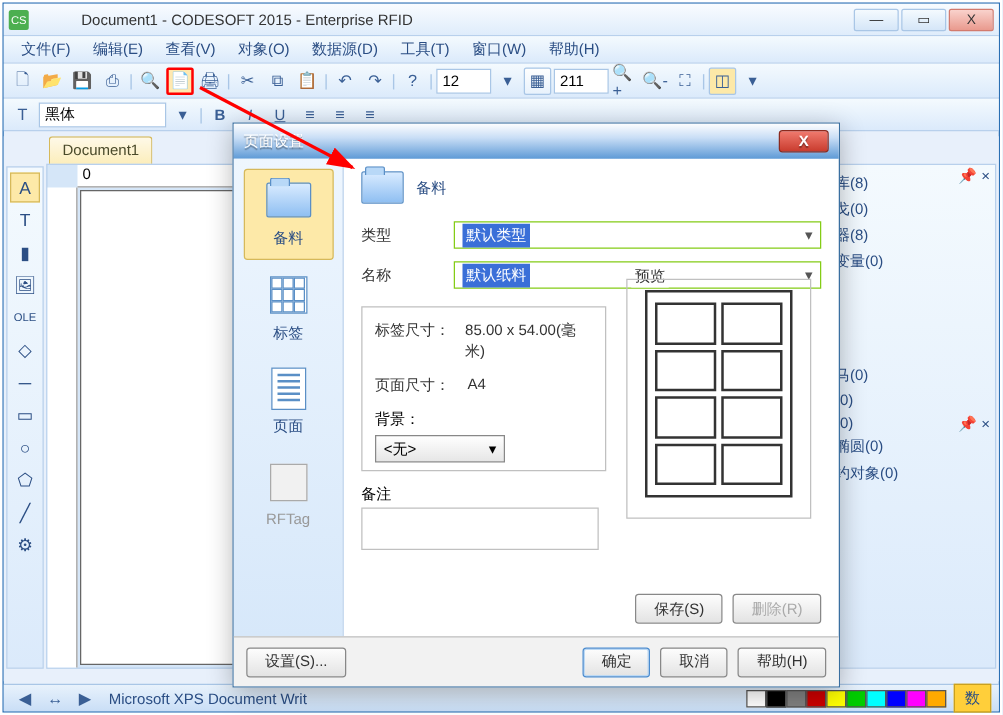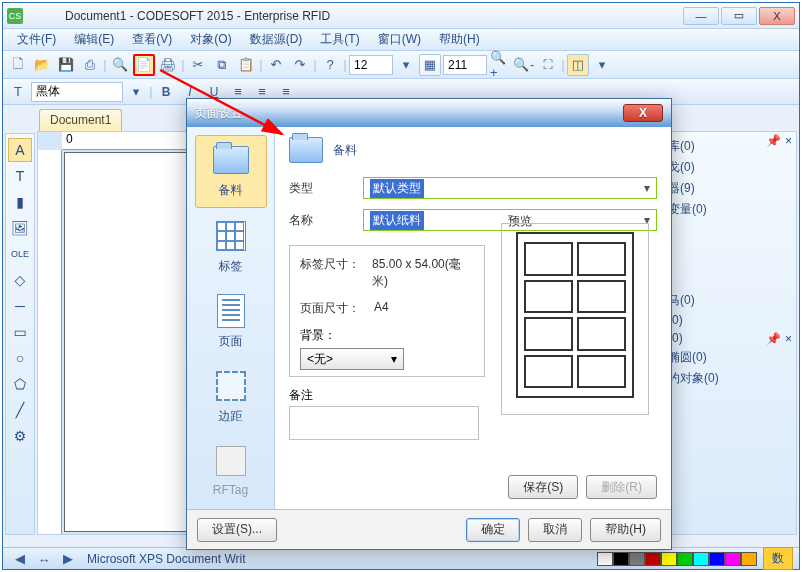--- a/index.html
+++ b/index.html
@@ -16,21 +16,21 @@
 
   .menubar { height:22px; background:linear-gradient(#f4fafe,#dbeafb); border-bottom:1px solid #b8d0ec; display:flex; align-items:flex-end; padding:0 6px; gap:2px;}
   .menubar .mi { padding:2px 8px; color:#2b4e84; border-radius:2px;}
 
   .toolbar { height:28px; background:linear-gradient(#f4fafe,#dbeafb); border-bottom:1px solid #b8d0ec; display:flex;align-items:center;padding:0 4px; gap:2px;}
   .tb { width:22px; height:22px; border:1px solid transparent; border-radius:2px; display:flex;align-items:center;justify-content:center; color:#3a5f95; font-size:13px;}
   .tb.sep { width:4px; border:none; color:#a9c6e6;}
   .tb.bordered { border-color:#a9c6e6; background:linear-gradient(#fefefe,#e8f2fc);}
   .tb.highlight { border:2px solid #ff0000; background:#ffe8b0;}
   .tbinput { height:20px; border:1px solid #a9c6e6; background:#fff; padding:0 4px; width:44px;}
-  .tbinputw { width:92px; }
+  .tbinputw { width:102px; }
 
   .toolbar2 { height:26px; background:linear-gradient(#f4fafe,#dbeafb); border-bottom:1px solid #b8d0ec; display:flex;align-items:center;padding:0 4px; gap:2px;}
 
   .docarea { position:absolute; left:0; right:0; top:106px; bottom:24px; background:#e8f0fb;}
   .doc-tab { position:absolute; left:36px; top:0px; height:34px; padding:3px 10px; background:linear-gradient(#fef9e8,#fbe7a2); border:1px solid #d6b95a; border-bottom:none; color:#4a4a2a; border-radius:3px 3px 0 0;}
   .lefttools { position:absolute; left:2px; top:24px; width:30px; bottom:10px; background:linear-gradient(#f4fafe,#dbeafb); border:1px solid #b8d0ec; display:flex;flex-direction:column; align-items:center; padding-top:4px; gap:2px;}
   .lefttools .lt { width:24px;height:24px; display:flex;align-items:center;justify-content:center; color:#2b4e84; font-size:14px;}
   .lefttools .lt.active{ background:#fde9a8; border:1px solid #d6b95a;}
   .canvaswrap { position:absolute; left:34px; top:22px; right:140px; bottom:10px; border:1px solid #b8d0ec; background:#d5e6f8;}
   .ruler-h { position:absolute; left:24px; right:0; top:0; height:18px; background:#fff; border-bottom:1px solid #999; font-size:9px;}
@@ -183,23 +183,23 @@
       <div class="lt">╱</div>
       <div class="lt">⚙</div>
     </div>
     <div class="canvaswrap">
       <div class="ruler-h"><span style="margin-left:4px">0</span></div>
       <div class="ruler-v"></div>
       <div class="canvas"></div>
     </div>
     <div class="rightpanel">
       <div class="pin">📌 ×</div>
-      <div class="rp">库(0)</div>
+      <div class="rp">库(8)</div>
       <div class="rp">戈(0)</div>
-      <div class="rp">器(9)</div>
+      <div class="rp">器(8)</div>
       <div class="rp">变量(0)</div>
       <div style="height:70px"></div>
       <div class="pin" style="top:200px">📌 ×</div>
       <div class="rp">马(0)</div>
       <div class="rp">(0)</div>
       <div class="rp">(0)</div>
       <div class="rp">椭圆(0)</div>
       <div class="rp">约对象(0)</div>
     </div>
   </div>
@@ -255,26 +255,20 @@
             </div>
           </div>
         <span>标签</span>
       </div>
       <div class="nitem">
         <div class="nicon">
             <div class="page-icon"></div>
           </div>
         <span>页面</span>
       </div>
-      <div class="nitem">
-        <div class="nicon">
-            <div class="margin-icon"></div>
-          </div>
-        <span>边距</span>
-      </div>
       <div class="nitem" style="color:#999;">
         <div class="nicon">
             <div class="rfid-icon"></div>
           </div>
         <span>RFTag</span>
       </div>
     </div>
     <div class="dlgcontent">
       <div class="hdr">
         <div class="folder-icon"></div>

